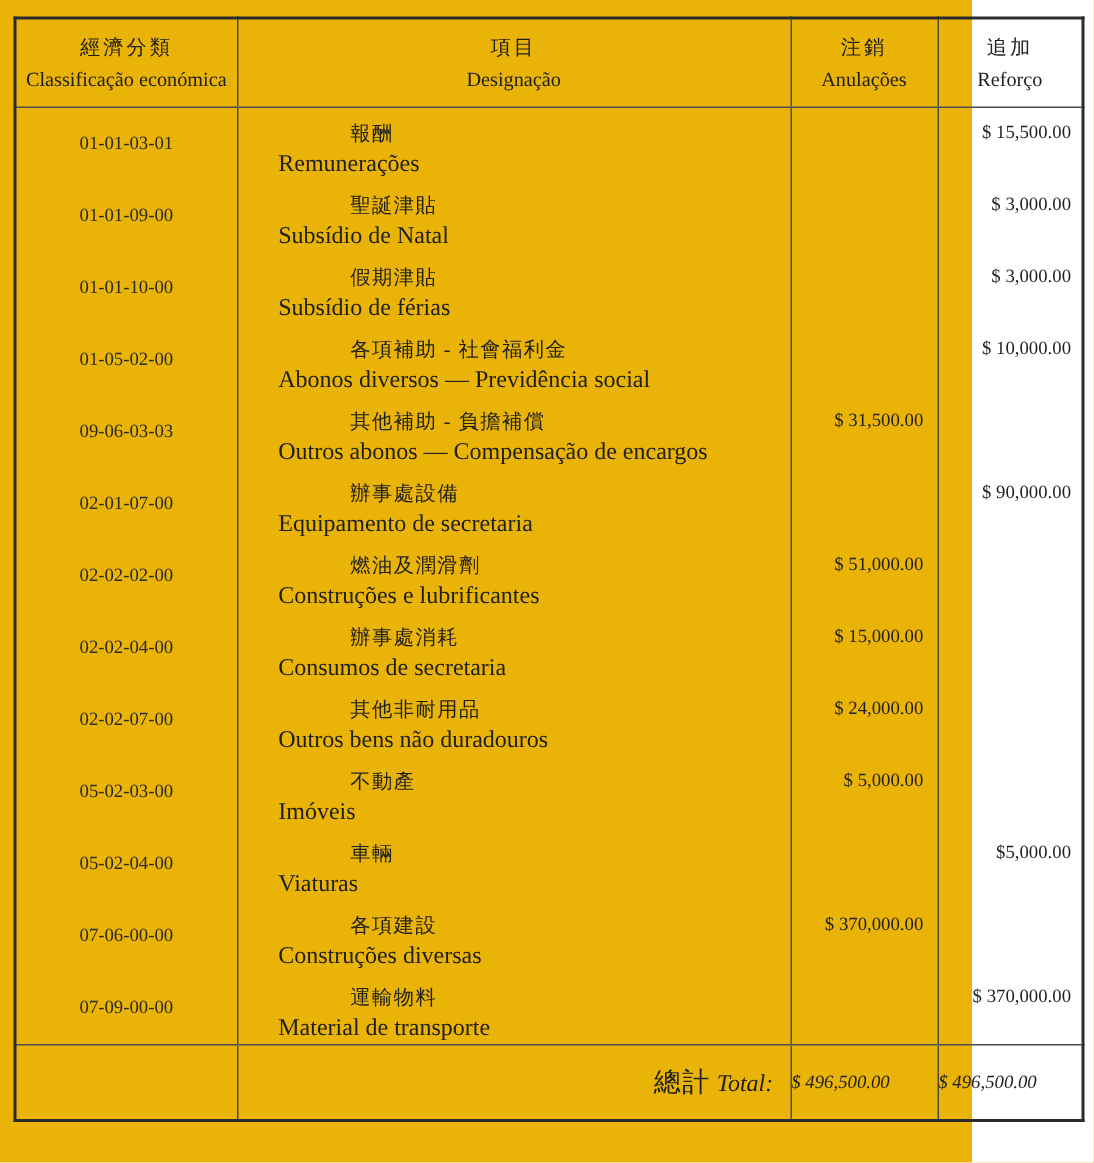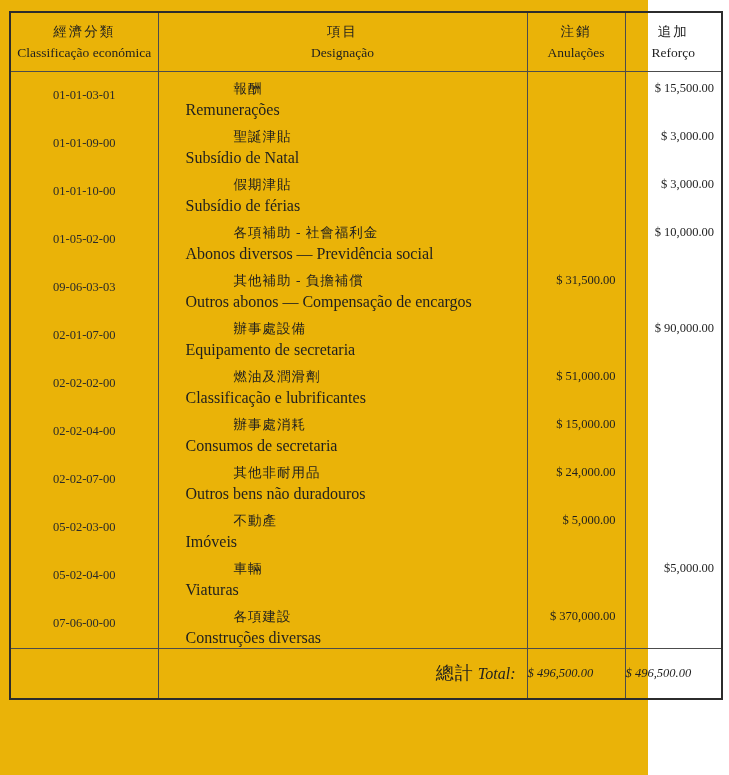--- a/index.html
+++ b/index.html
@@ -211,21 +211,21 @@
             <div class="desig-zh">辦事處設備</div>
             <div class="desig-pt">Equipamento de secretaria</div>
           </td>
           <td class="v-line cell-amount cell-anul"></td>
           <td class="v-line cell-amount cell-reforc">$ 90,000.00</td>
         </tr>
         <tr class="body-row">
           <td class="cell-code">02-02-02-00</td>
           <td class="v-line cell-desig">
             <div class="desig-zh">燃油及潤滑劑</div>
-            <div class="desig-pt">Classificação e lubrificantes</div>
+            <div class="desig-pt">Construções e lubrificantes</div>
           </td>
           <td class="v-line cell-amount cell-anul">$ 51,000.00</td>
           <td class="v-line cell-amount cell-reforc"></td>
         </tr>
         <tr class="body-row">
           <td class="cell-code">02-02-04-00</td>
           <td class="v-line cell-desig">
             <div class="desig-zh">辦事處消耗</div>
             <div class="desig-pt">Consumos de secretaria</div>
           </td>
@@ -260,20 +260,29 @@
           <td class="v-line cell-amount cell-reforc">$5,000.00</td>
         </tr>
         <tr class="body-row">
           <td class="cell-code">07-06-00-00</td>
           <td class="v-line cell-desig">
             <div class="desig-zh">各項建設</div>
             <div class="desig-pt">Construções diversas</div>
           </td>
           <td class="v-line cell-amount cell-anul">$ 370,000.00</td>
           <td class="v-line cell-amount cell-reforc"></td>
+        </tr>
+        <tr class="body-row">
+          <td class="cell-code">07-09-00-00</td>
+          <td class="v-line cell-desig">
+            <div class="desig-zh">運輸物料</div>
+            <div class="desig-pt">Material de transporte</div>
+          </td>
+          <td class="v-line cell-amount cell-anul"></td>
+          <td class="v-line cell-amount cell-reforc">$ 370,000.00</td>
         </tr>
       </tbody>
     <tfoot>
       <tr class="total-row">
         <td></td>
         <td class="v-line total-label-cell">
           <span class="total-zh">總計</span>
           <span class="italic">Total:</span>
         </td>
         <td class="v-line total-amount total-anul italic">$ 496,500.00</td>

